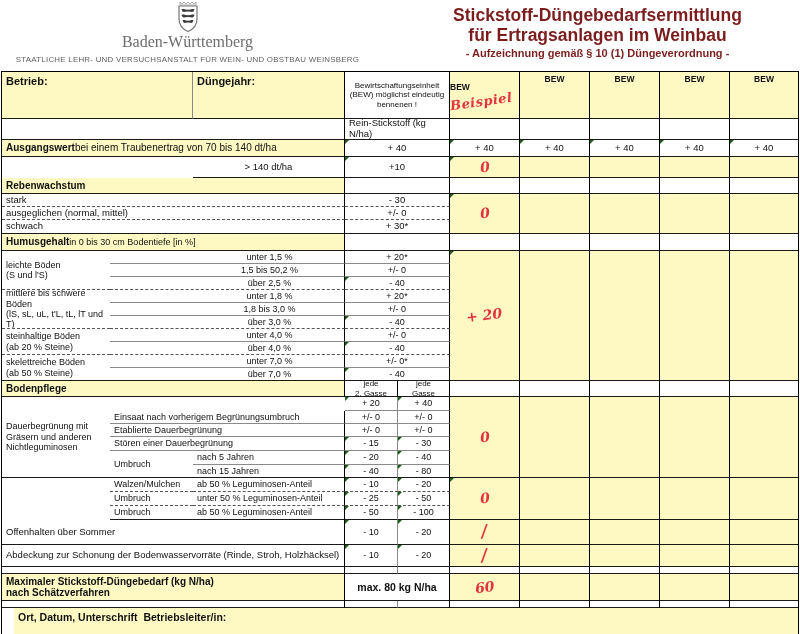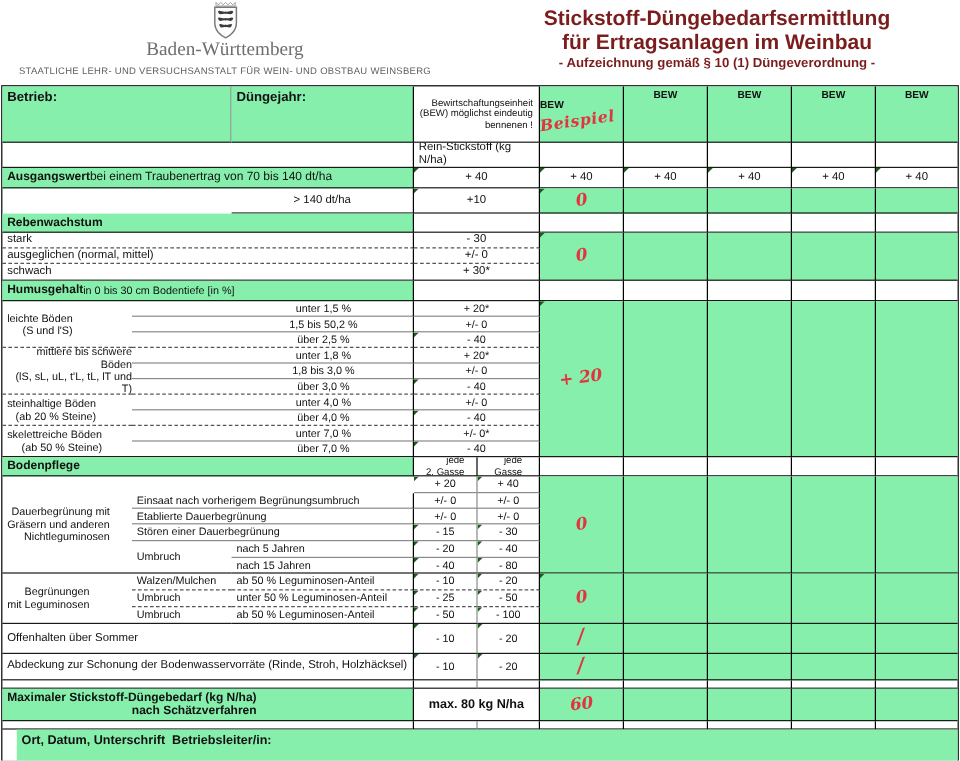--- a/index.html
+++ b/index.html
@@ -16,24 +16,24 @@
 
   
   #tbl{position:absolute;left:1px;top:71px;width:798px;height:564px;box-sizing:border-box;
        border:1px solid #000;display:grid;background:#fff;
        grid-template-columns:108px 83px 152px 53px 52px 70px 70px 70px 70px 68px;
        grid-template-rows:47px 21px 17px 21px 16px 13px 13px 14px 17px repeat(10,13px) 16px 14px 13px 13px 14px 14px 13px 14px 14px 14px 25px 22px 7px 27px 7px 26px;}
   .c{position:relative;box-sizing:border-box;display:flex;align-items:center;justify-content:center;
      font-size:9.5px;color:#111;overflow:hidden;text-align:center;line-height:1.15;}
   .l{justify-content:flex-start;text-align:left;padding-left:4px;}
   .top{align-items:flex-start;padding-top:3px;}
-  .grey{background:#86efac;}
+  .grey{background:#fef9c3;}
   .b{font-weight:bold;}
   .s8{font-size:8px;}.s85{font-size:8.5px;}.s9{font-size:9px;}.s10{font-size:10px;}.s105{font-size:10.5px;}
-  .pre{white-space:pre-line;text-align:right;}
+  .pre{white-space:pre-line;}
   .prew{white-space:pre-wrap;margin-left:12px;}
   .br{border-right:1px solid #000;}
   .brg{border-right:1px solid #8a8a8a;}
   .bb{border-bottom:1px solid #1a1a1a;}
   .bbg{border-bottom:1px solid #8a8a8a;}
   .bbd{border-bottom:1px dashed #555;}
   .tri::after{content:"";position:absolute;top:0;left:0;width:0;height:0;
       border-top:4px solid #1d5c1d;border-right:4px solid transparent;}
   .hand{font-family:"DejaVu Serif",serif;font-style:italic;font-weight:bold;color:#e23440;
         font-size:14px;transform:rotate(-7deg);}
@@ -218,22 +218,20 @@
     <div class="c s9 brg bb tri" style="grid-area:26/4/27/5">- 40</div>
     <div class="c s9 br bb tri" style="grid-area:26/5/27/6">- 80</div>
     <div class="c grey br bb" style="grid-area:21/6/27/7">
         <span class="hand">0</span>
       </div>
     <div class="c grey br bb" style="grid-area:21/7/27/8"></div>
     <div class="c grey br bb" style="grid-area:21/8/27/9"></div>
     <div class="c grey br bb" style="grid-area:21/9/27/10"></div>
     <div class="c grey bb" style="grid-area:21/10/27/11"></div>
 
-    <div class="c l pre s9 bb" style="grid-area:27/1/30/2">Begrünungen
-mit Leguminosen</div>
     <div class="c l s9 bbd" style="grid-area:27/2/28/3">Walzen/Mulchen</div>
     <div class="c l s9 br bbd" style="grid-area:27/3/28/4">ab 50 % Leguminosen-Anteil</div>
     <div class="c s9 brg bbd tri" style="grid-area:27/4/28/5">- 10</div>
     <div class="c s9 br bbd tri" style="grid-area:27/5/28/6">- 20</div>
     <div class="c l s9 bbd" style="grid-area:28/2/29/3">Umbruch</div>
     <div class="c l s9 br bbd" style="grid-area:28/3/29/4">unter 50 % Leguminosen-Anteil</div>
     <div class="c s9 brg bbd tri" style="grid-area:28/4/29/5">- 25</div>
     <div class="c s9 br bbd tri" style="grid-area:28/5/29/6">- 50</div>
     <div class="c l s9 bb" style="grid-area:29/2/30/3">Umbruch</div>
     <div class="c l s9 br bb" style="grid-area:29/3/30/4">ab 50 % Leguminosen-Anteil</div>

